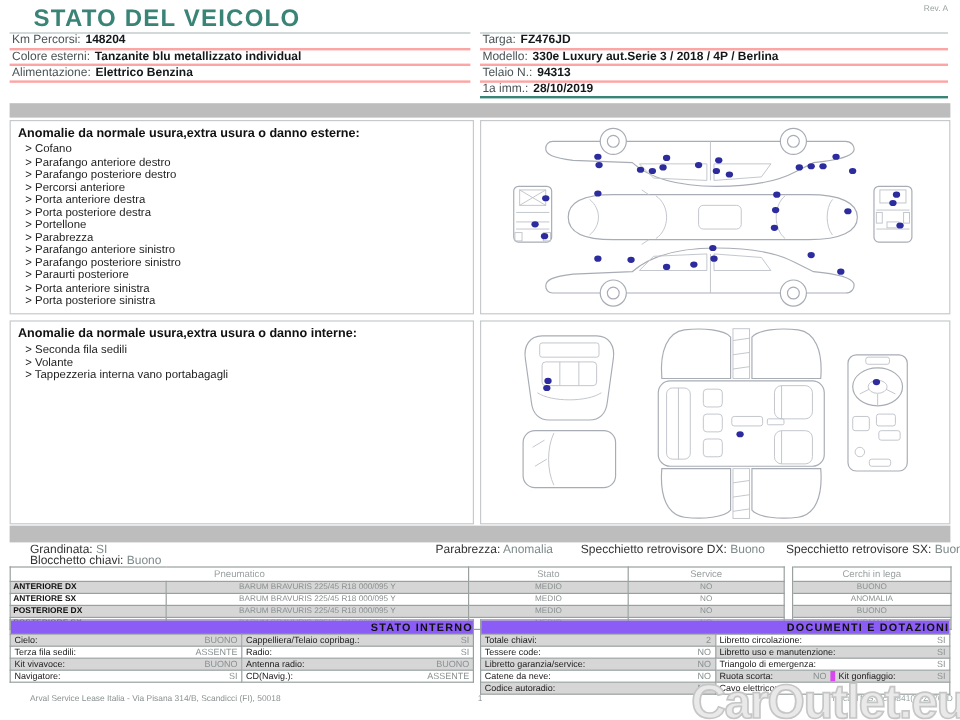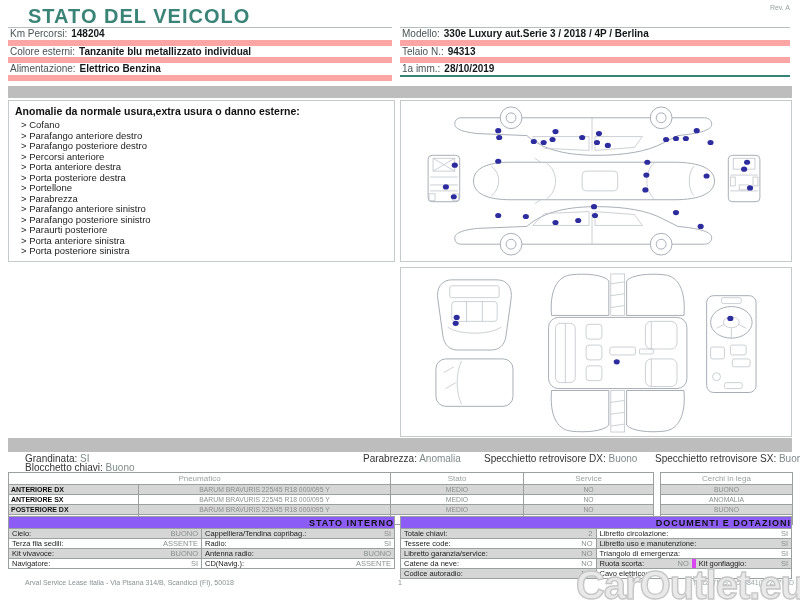--- a/index.html
+++ b/index.html
@@ -3,21 +3,21 @@
 <meta charset="utf-8">
 <style>
   html,body{margin:0;padding:0;background:#fff;}
   .page{position:relative;width:800px;height:600px;background:#fff;overflow:hidden;
         font-family:"Liberation Sans",sans-serif;color:#222;}
   
   .rev{position:absolute;top:4px;right:10px;font-size:7px;color:#9aa0a0;}
   .title{position:absolute;left:28px;top:5px;font-size:20px;font-weight:bold;
          letter-spacing:1px;color:#3a8477;}
   .kvtable{position:absolute;font-size:10px;}
-  .kvtable .kvrow{display:flex;gap:4px;border-bottom:6px solid #fca5a5;
+  .kvtable .kvrow{display:flex;gap:4px;border-bottom:2px solid #fca5a5;
                   padding:1px 2px 1px 2px;line-height:9.5px;height:9.5px;overflow:hidden;}
   .kvtable .kvrow:first-child{border-top:1px solid #b7bebe;}
   .kv-l{color:#4a5456;white-space:nowrap;}
   .kv-v{font-weight:bold;color:#14181a;white-space:nowrap;}
   #kv-left{left:8px;top:27px;width:384px;}
   #kv-right{left:400px;top:27px;width:390px;}
   #kv-right .kvrow:last-child{border-bottom:2px solid #3a8477;}
   
   .band{position:absolute;left:8px;width:784px;background:#bdbdbd;}
   #band1{top:86px;height:12px;}
@@ -87,20 +87,24 @@
       <div class="kvrow">
         <span class="kv-l">Colore esterni:</span>
         <span class="kv-v">Tanzanite blu metallizzato individual</span>
       </div>
       <div class="kvrow">
         <span class="kv-l">Alimentazione:</span>
         <span class="kv-v">Elettrico Benzina</span>
       </div>
     </div>
   <div class="kvtable" id="kv-right">
+      <div class="kvrow">
+        <span class="kv-l">Targa:</span>
+        <span class="kv-v">FZ476JD</span>
+      </div>
       <div class="kvrow">
         <span class="kv-l">Modello:</span>
         <span class="kv-v">330e Luxury aut.Serie 3 / 2018 / 4P / Berlina</span>
       </div>
       <div class="kvrow">
         <span class="kv-l">Telaio N.:</span>
         <span class="kv-v">94313</span>
       </div>
       <div class="kvrow">
         <span class="kv-l">1a imm.:</span>
@@ -206,20 +210,32 @@
         <ellipse cx="302" cy="127" rx="3.1" ry="2.6" fill="#2c2c9e"></ellipse>
         <ellipse cx="53" cy="65" rx="3.1" ry="2.6" fill="#2c2c9e"></ellipse>
         <ellipse cx="44" cy="87" rx="3.1" ry="2.6" fill="#2c2c9e"></ellipse>
         <ellipse cx="52" cy="97" rx="3.1" ry="2.6" fill="#2c2c9e"></ellipse>
         <ellipse cx="349" cy="62" rx="3.1" ry="2.6" fill="#2c2c9e"></ellipse>
         <ellipse cx="346" cy="69" rx="3.1" ry="2.6" fill="#2c2c9e"></ellipse>
         <ellipse cx="352" cy="88" rx="3.1" ry="2.6" fill="#2c2c9e"></ellipse>
       </svg>
   </div>
 
+  <div class="box" id="int-box">
+    <div class="box-title">Anomalie da normale usura,extra usura o danno interne:</div>
+    <div class="anom-cols">
+      <div class="anom-col">
+          <div class="anom-item">Seconda fila sedili</div>
+          <div class="anom-item">Volante</div>
+        </div>
+      <div class="anom-col">
+          <div class="anom-item">Tappezzeria interna vano portabagagli</div>
+        </div>
+    </div>
+  </div>
 
   <div class="box" id="int-diagram">
     <svg id="int-svg" width="388" height="166" viewBox="0 0 390 168">
 
       <g transform="translate(34,8)">
         <path class="diag" d="M16,4 C6,4 0,12 2,24 L7,60 C8,70 14,75 22,75 L56,75 C64,75 70,70 71,60 L76,24 C78,12 72,4 62,4 Z"></path>
         <rect class="diag2" x="14" y="10" width="50" height="12" rx="2"></rect>
         <rect class="diag2" x="16" y="26" width="46" height="20" rx="3"></rect>
         <path class="diag2" d="M31,26 L31,46 M47,26 L47,46 M12,52 C24,60 54,60 66,52"></path>
       </g>
@@ -355,21 +371,21 @@
             <div class="pairwrap">
               <div class="pair">
                 <span class="pl">Cielo:</span>
                 <span class="pv">BUONO</span>
               </div>
             </div>
           </td>
           <td class="shaded">
             <div class="pairwrap">
               <div class="pair">
-                <span class="pl">Cappelliera/Tendina copribag.:</span>
+                <span class="pl">Cappelliera/Telaio copribag.:</span>
                 <span class="pv">SI</span>
               </div>
             </div>
           </td>
         </tr>
         <tr>
           <td>
             <div class="pairwrap">
               <div class="pair">
                 <span class="pl">Terza fila sedili:</span>

